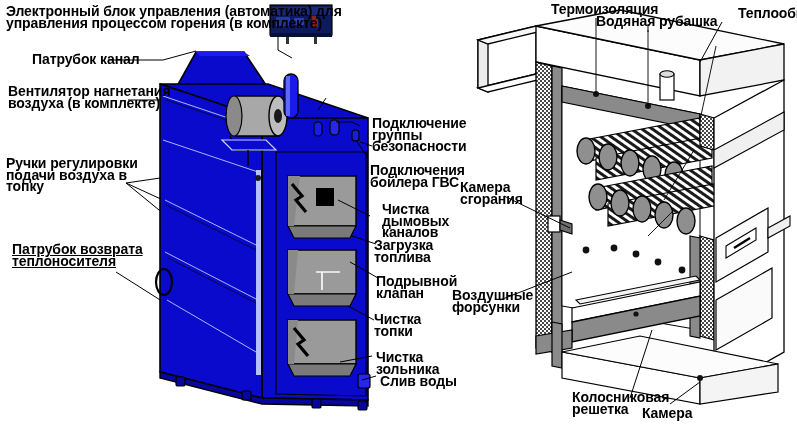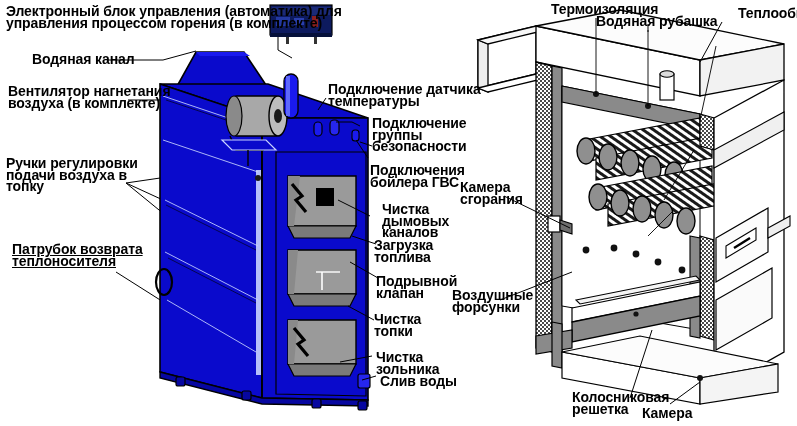--- a/index.html
+++ b/index.html
@@ -259,34 +259,32 @@
       <path d="M504,196 L570,228"></path>
       <path d="M500,300 L572,272"></path>
       <path d="M630,398 L652,330"></path>
       <path d="M670,404 L700,382"></path>
     </g>
   </svg>
 
   <div class="lbl" style="left:6px;top:6px;width:262px;">Электронный блок управления (автоматика) для
 управления процессом горения (в комплекте)</div>
 
-  <div class="lbl" style="left:32px;top:54px;">Водяная канал</div>
+  <div class="lbl" style="left:32px;top:54px;">Патрубок канал</div>
 
   <div class="lbl" style="left:6px;top:158px;width:118px;">Ручки регулировки
 подачи воздуха в
 топку</div>
 
   <div class="lbl" style="left:8px;top:86px;width:125px;">Вентилятор нагнетания
 воздуха (в комплекте)</div>
 
   <div class="lbl" style="left:12px;top:244px;width:118px;text-decoration:underline;">Патрубок возврата
 теплоносителя</div>
 
-  <div class="lbl" style="left:328px;top:84px;width:130px;">Подключение датчика
-температуры</div>
 
   <div class="lbl" style="left:372px;top:118px;width:92px;">Подключение
 группы
 безопасности</div>
 
   <div class="lbl" style="left:370px;top:165px;width:96px;">Подключения
 бойлера ГВС</div>
 
   <div class="lbl" style="left:382px;top:204px;width:74px;">Чистка
 дымовых

